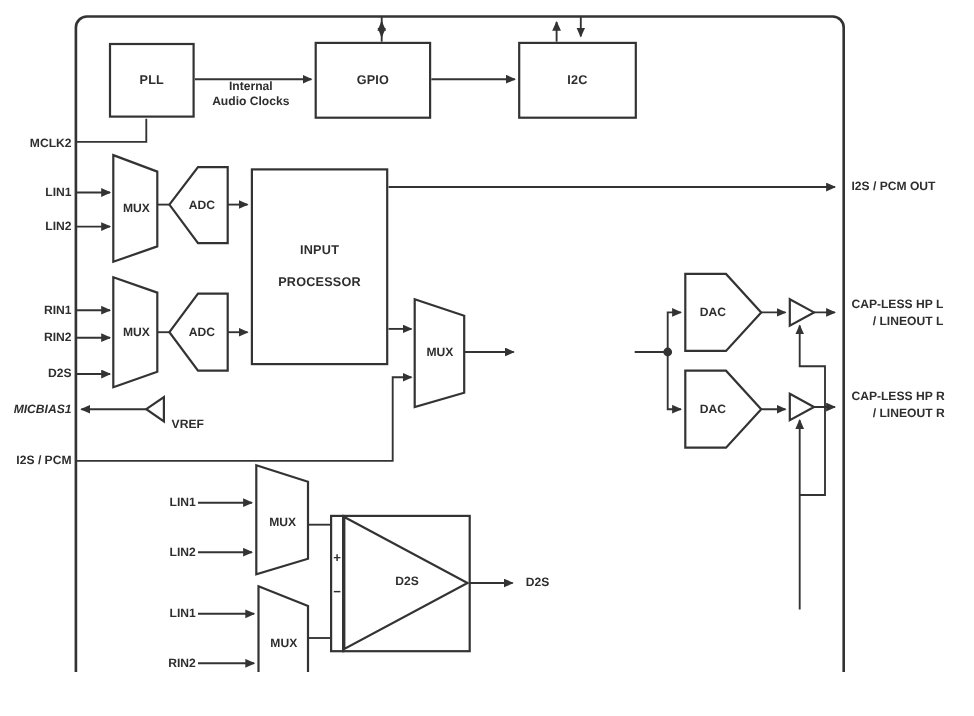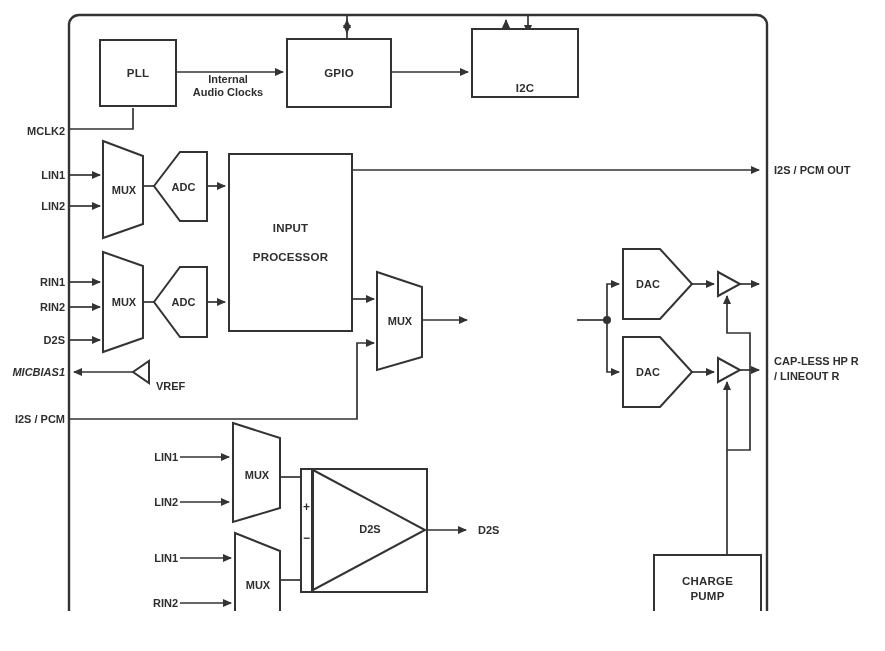--- a/index.html
+++ b/index.html
@@ -14,21 +14,21 @@
     display:flex;flex-direction:column;align-items:center;justify-content:center;
     font-size:11.5px;letter-spacing:.2px;text-align:center;box-sizing:border-box;
   }
   .block .bl{line-height:15px;}
   .block.ip .bl{line-height:29px;}
   .lbl{
     position:absolute;font-size:11px;line-height:12px;white-space:nowrap;
   }
   .vcenter{transform:translateY(-50%);}
   .pin-left{left:2px;width:63px;text-align:right;}
-  .pin-right{left:774px;text-align:left;}
+  .pin-right{left:774px;text-align:right;}
   .two-line{line-height:15px;}
   .inner-in{left:108px;width:70px;text-align:right;}
   .shape-lbl{text-align:center;}
   .sign{font-size:12px;}
   .artifact{position:absolute;left:63px;top:644px;font-size:7px;color:#9a9a9a;font-weight:normal;}
 </style>
 </head>
 <body>
 
 <div id="stage">
@@ -106,30 +106,26 @@
       <polygon points="313,470 425,530 313,590"></polygon>
     </g>
   </svg>
 
   <div class="block" style="left:99px;top:39px;width:78px;height:68px;">
     <span class="bl">PLL</span>
   </div>
   <div class="block" style="left:286px;top:38px;width:106px;height:70px;">
     <span class="bl">GPIO</span>
   </div>
-  <div class="block" style="left:471px;top:28px;width:108px;height:70px;justify-content:flex-end;">
+  <div class="block" style="left:471px;top:38px;width:108px;height:70px;">
     <span class="bl">I2C</span>
   </div>
   <div class="block ip" style="left:228px;top:153px;width:125px;height:179px;">
     <span class="bl">INPUT</span>
     <span class="bl">PROCESSOR</span>
-  </div>
-  <div class="block" style="left:653px;top:554px;width:109px;height:69px;">
-    <span class="bl">CHARGE</span>
-    <span class="bl">PUMP</span>
   </div>
 
   <div class="lbl shape-lbl two-line" style="left:178px;top:73px;width:100px;line-height:13px;">
     <div>Internal</div>
     <div>Audio Clocks</div>
   </div>
 
   <div class="lbl shape-lbl vcenter" style="left:103px;top:190px;width:42px;">MUX</div>
   <div class="lbl shape-lbl vcenter" style="left:103px;top:302px;width:42px;">MUX</div>
   <div class="lbl shape-lbl vcenter" style="left:377px;top:321px;width:46px;">MUX</div>
@@ -147,20 +143,24 @@
   <div class="lbl pin-left vcenter" style="top:131px;">MCLK2</div>
   <div class="lbl pin-left vcenter" style="top:175px;">LIN1</div>
   <div class="lbl pin-left vcenter" style="top:206px;">LIN2</div>
   <div class="lbl pin-left vcenter" style="top:282px;">RIN1</div>
   <div class="lbl pin-left vcenter" style="top:307px;">RIN2</div>
   <div class="lbl pin-left vcenter" style="top:340px;">D2S</div>
   <div class="lbl pin-left vcenter" style="top:372px;font-style:italic;">MICBIAS1</div>
   <div class="lbl pin-left vcenter" style="top:419px;">I2S / PCM</div>
 
   <div class="lbl pin-right vcenter" style="top:170px;">I2S / PCM OUT</div>
+  <div class="lbl pin-right two-line" style="top:270px;">
+    <div>CAP-LESS HP L</div>
+    <div>/ LINEOUT L</div>
+  </div>
   <div class="lbl pin-right two-line" style="top:354px;">
     <div>CAP-LESS HP R</div>
     <div>/ LINEOUT R</div>
   </div>
 
   <div class="lbl inner-in vcenter" style="top:457px;">LIN1</div>
   <div class="lbl inner-in vcenter" style="top:502px;">LIN2</div>
   <div class="lbl inner-in vcenter" style="top:558px;">LIN1</div>
   <div class="lbl inner-in vcenter" style="top:603px;">RIN2</div>
 

